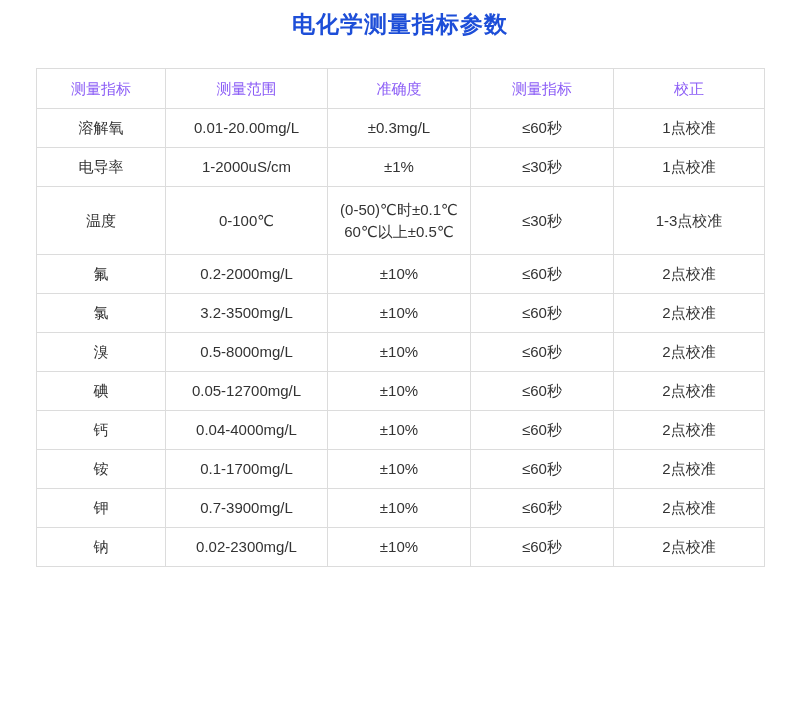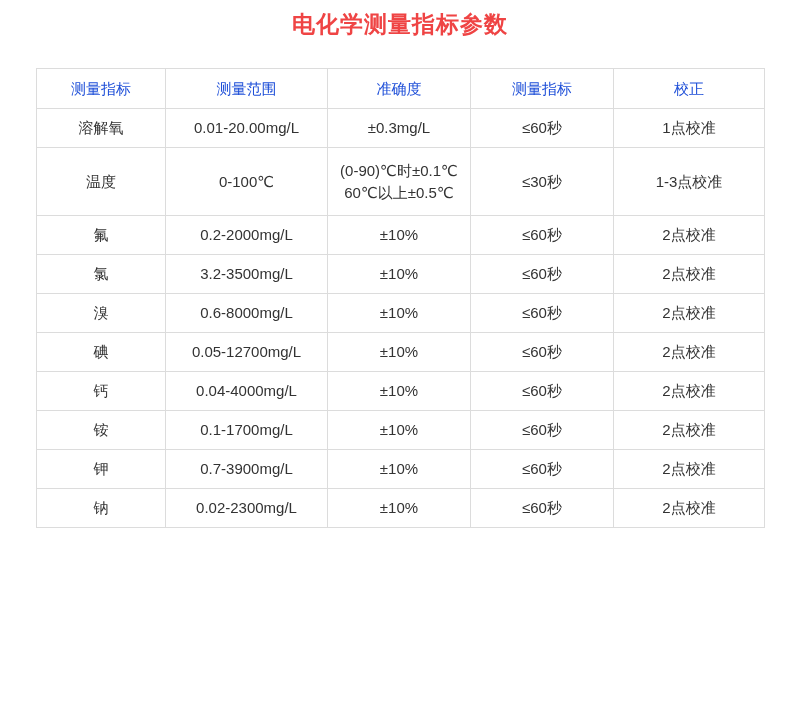--- a/index.html
+++ b/index.html
@@ -13,21 +13,21 @@
   .page {
     width: 800px;
     height: 719px;
     overflow: hidden;
   }
   .page-title {
     margin-top: 9px;
     text-align: center;
     font-size: 23px;
     font-weight: 700;
-    color: #ef4444;
+    color: #1d4ed8;
     letter-spacing: 1px;
   }
   table.spec-table {
     margin: 28px auto 0 36px;
     width: 728px;
     border-collapse: collapse;
     table-layout: fixed;
   }
   table.spec-table th,
   table.spec-table td {
@@ -37,21 +37,21 @@
     font-size: 15px;
     font-weight: 400;
     color: #333333;
     height: 39px;
     padding: 2px 4px;
     white-space: pre-line;
     line-height: 1.45;
   }
   table.spec-table th {
     height: 40px;
-    color: #1d4ed8;
+    color: #8b5cf6;
   }
   
   table.spec-table tr.tall td { height: 68px; }
 </style>
 </head>
 <body>
 
 <div class="page">
   <h1 class="page-title">电化学测量指标参数</h1>
 
@@ -73,45 +73,52 @@
         </tr>
     </thead>
     <tbody>
         <tr>
           <td>溶解氧</td>
           <td>0.01-20.00mg/L</td>
           <td>±0.3mg/L</td>
           <td>≤60秒</td>
           <td>1点校准</td>
         </tr>
+        <tr>
+          <td>电导率</td>
+          <td>1-2000uS/cm</td>
+          <td>±1%</td>
+          <td>≤30秒</td>
+          <td>1点校准</td>
+        </tr>
         <tr class="tall">
           <td>温度</td>
           <td>0-100℃</td>
-          <td>(0-90)℃时±0.1℃
+          <td>(0-50)℃时±0.1℃
 60℃以上±0.5℃</td>
           <td>≤30秒</td>
           <td>1-3点校准</td>
         </tr>
         <tr>
           <td>氟</td>
           <td>0.2-2000mg/L</td>
           <td>±10%</td>
           <td>≤60秒</td>
           <td>2点校准</td>
         </tr>
         <tr>
           <td>氯</td>
           <td>3.2-3500mg/L</td>
           <td>±10%</td>
           <td>≤60秒</td>
           <td>2点校准</td>
         </tr>
         <tr>
           <td>溴</td>
-          <td>0.6-8000mg/L</td>
+          <td>0.5-8000mg/L</td>
           <td>±10%</td>
           <td>≤60秒</td>
           <td>2点校准</td>
         </tr>
         <tr>
           <td>碘</td>
           <td>0.05-12700mg/L</td>
           <td>±10%</td>
           <td>≤60秒</td>
           <td>2点校准</td>

